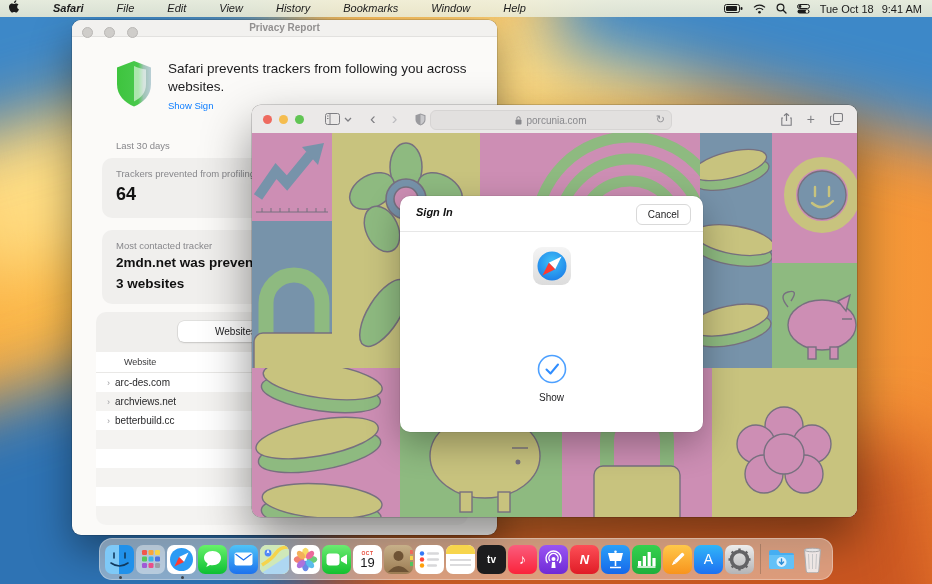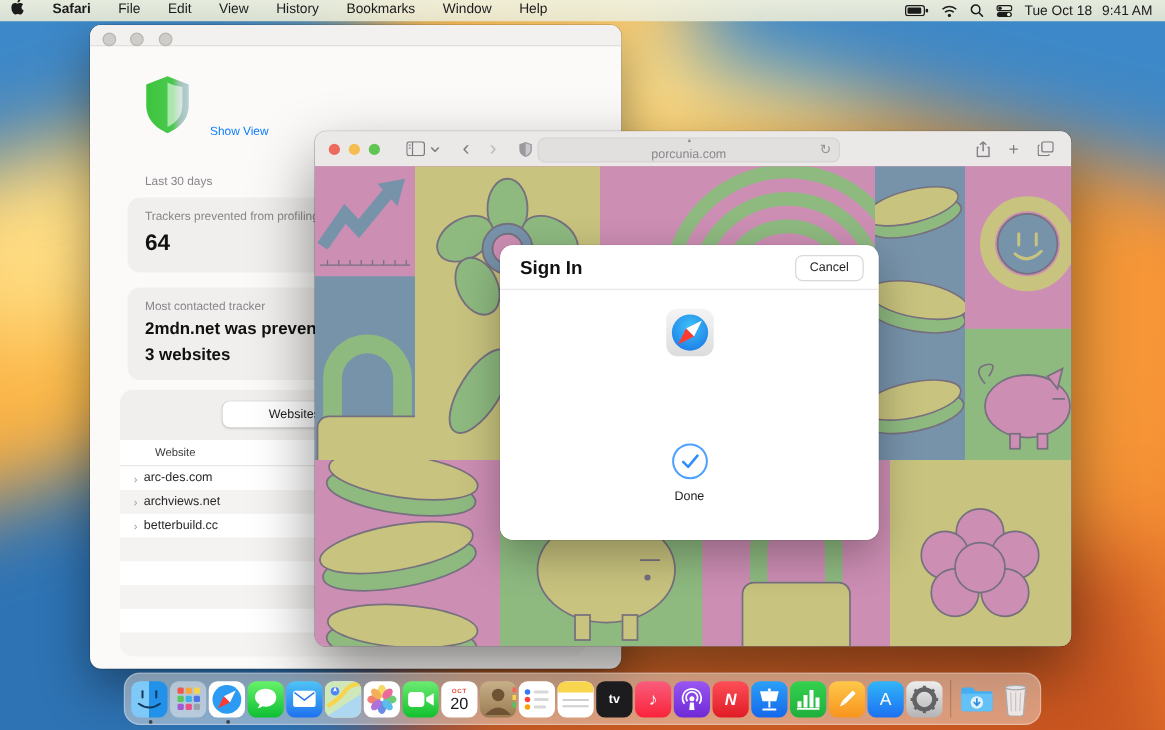--- a/index.html
+++ b/index.html
@@ -10,21 +10,21 @@
   .wp-base{position:absolute;inset:0;background:radial-gradient(120% 110% at 32% 42%, #ffd157 0%, #f9a63e 42%, #f3832f 72%, #e8742b 100%);}
   .wp-blob{position:absolute;filter:blur(34px);}
   .wp-tl{left:-140px;top:-160px;width:420px;height:260px;background:#3d88c8;transform:rotate(-16deg);}
   .wp-tr{right:-160px;top:-150px;width:520px;height:260px;background:#3d88c8;transform:rotate(14deg);}
   .wp-bl{left:-180px;bottom:-180px;width:520px;height:380px;background:#2e73b4;transform:rotate(-18deg);}
   .wp-streak{left:-60px;top:40px;width:760px;height:150px;background:rgba(255,232,150,.75);transform:rotate(-14deg);}
   .wp-dark{left:300px;bottom:-130px;width:640px;height:240px;background:rgba(180,62,25,.65);transform:rotate(-8deg);}
 
   
   #menubar{position:absolute;left:0;top:0;width:932px;height:17px;background:linear-gradient(180deg,rgba(240,241,222,.94),rgba(233,234,213,.9));display:flex;align-items:center;font-size:11px;color:#1b1b1b;z-index:60;}
-  .mb-left{display:flex;align-items:flex-start;gap:4px;}
+  .mb-left{display:flex;align-items:center;gap:15px;font-style:italic;}
   .mb-item{padding:0 9px;line-height:17px;}
   .mb-app{font-weight:bold;}
   .mb-right{margin-left:auto;display:flex;align-items:center;gap:10px;padding-right:10px;}
   .mb-clock{display:flex;gap:8px;}
   .mb-ico{display:inline-flex;align-items:center;}
 
   
   .window{position:absolute;border-radius:9px;overflow:hidden;box-shadow:0 16px 40px rgba(0,0,0,.4),0 0 0 .5px rgba(0,0,0,.25);}
   .tl-dot{width:9px;height:9px;border-radius:50%;display:inline-block;margin-right:7px;}
   .tl-grey{background:#cfcdca;border:.5px solid #b9b7b4;}
@@ -59,36 +59,36 @@
   #browser .toolbar{position:absolute;left:0;top:0;right:0;height:28px;background:#ebe9e8;border-bottom:1px solid #d7d5d4;display:flex;align-items:center;}
   .tl-red{background:#ee6a5f;}.tl-yel{background:#f5bd4f;}.tl-grn{background:#61c554;}
   #browser .lights{margin-left:11px;display:flex;}
   #browser .lights .tl-dot{width:9px;height:9px;margin-right:7px;border:none;}
   .tb-ico{color:#7e7e82;display:inline-flex;align-items:center;justify-content:center;}
   .tb-back{font-size:17px;margin-left:18px;line-height:1;padding-bottom:2px;}
   .tb-fwd{font-size:17px;margin-left:16px;color:#bcbcbf;line-height:1;padding-bottom:2px;}
   .tb-side{margin-left:14px;}
   .tb-chev{margin-left:4px;}
   .tb-shield{margin-left:18px;}
-  .urlbar{position:absolute;left:178px;top:5px;width:240px;height:18px;background:#e2e0df;border:1px solid #d6d4d3;border-radius:6px;display:flex;align-items:center;justify-content:center;font-size:10px;color:#88888c;gap:4px;flex-direction:column;}
+  .urlbar{position:absolute;left:178px;top:5px;width:240px;height:18px;background:#e2e0df;border:1px solid #d6d4d3;border-radius:6px;display:flex;align-items:center;justify-content:center;font-size:10px;color:#88888c;gap:4px;}
   .url-reload{position:absolute;right:6px;top:2px;font-size:11px;color:#909094;}
   .tb-right{position:absolute;right:14px;top:0;height:28px;display:flex;align-items:center;gap:15px;}
   .tb-plus{font-size:14px;}
 
   
   #art{position:absolute;left:0;top:28px;width:605px;height:384px;background:#cd8eb4;overflow:hidden;}
   .tile{position:absolute;overflow:hidden;}
   .t-pink{background:#cd8eb4;}
   .t-khaki{background:#c8c37e;}
   .t-green{background:#8eba80;}
   .t-blue{background:#7793aa;}
 
   
   #dialog{position:absolute;left:148px;top:91px;width:303px;height:236px;background:#fff;border-radius:10px;box-shadow:0 12px 34px rgba(0,0,0,.3),0 0 0 .5px rgba(0,0,0,.1);z-index:30;}
-  .dlg-title{position:absolute;left:16px;top:10px;font-size:15px;font-weight:bold;color:#111;}
+  .dlg-title{position:absolute;left:16px;top:10px;font-size:11px;font-weight:bold;color:#111;font-style:italic;}
   .dlg-cancel{position:absolute;right:12px;top:8px;height:19px;padding:0 11px;background:#fff;border:1px solid #d9d9d9;border-radius:6px;font-size:10px;color:#1c1c1e;display:flex;align-items:center;}
   .dlg-sep{position:absolute;left:0;right:0;top:35px;height:1px;background:#e7e7e7;}
   .dlg-compass{position:absolute;left:50%;top:50px;transform:translateX(-50%);}
   .dlg-body{position:absolute;left:17px;right:17px;top:98px;text-align:center;font-size:9.5px;line-height:1.5;color:#3a3a3c;}
   .dlg-check{position:absolute;left:50%;top:158px;transform:translateX(-50%);}
   .dlg-done{position:absolute;left:0;right:0;top:196px;text-align:center;font-size:10px;color:#1c1c1e;}
   .dlg-other{position:absolute;left:0;right:0;top:212px;text-align:center;font-size:9.5px;color:#0d7dff;}
 
   
   #dock{position:absolute;left:50%;bottom:4px;transform:translateX(-50%);height:40px;background:rgba(248,242,236,.45);border:1px solid rgba(255,255,255,.3);border-radius:13px;display:flex;align-items:center;padding:0 5px;gap:2px;z-index:50;}
@@ -167,37 +167,39 @@
   </div>
 </div>
 
 <div id="privacy" class="window">
   <div class="titlebar">
     <span class="lights">
       <span class="tl-dot tl-grey"></span>
       <span class="tl-dot tl-grey"></span>
       <span class="tl-dot tl-grey"></span>
     </span>
+    <span class="title">Privacy Report</span>
   </div>
 
   <span class="pr-shield">
     <svg width="40" height="47" viewBox="0 0 40 47">
       <defs>
           <linearGradient id="shg" x1="0" y1="0" x2="1" y2="0">
         <stop offset="0" stop-color="#3ec43e"></stop>
             <stop offset="0.62" stop-color="#49c94c"></stop>
             <stop offset="0.78" stop-color="#9fc3b4"></stop>
             <stop offset="1" stop-color="#b9cfd6"></stop>
       </linearGradient>
         </defs>
       <path d="M20 1 L37 7.5 V24 C37 36 29 42.5 20 46.5 C11 42.5 3 36 3 24 V7.5 Z" fill="url(#shg)"></path>
       <path d="M20 6 C24 8 28 9 32 9.5 V24 C32 33 27 38 20 41.5 Z" fill="#ffffff" opacity="0.55"></path>
     </svg>
   </span>
-  <div class="pr-showmore">Show View</div>
+  <div class="pr-headline">Safari prevents trackers from following you across websites.</div>
+  <div class="pr-showmore">Show Sign</div>
   <div class="pr-period">Last 30 days</div>
 
   <div class="pr-card" id="pr-card1">
     <div class="lbl">Trackers prevented from profiling you</div>
     <div class="val">64</div>
   </div>
   <div class="pr-card" id="pr-card2">
     <div class="lbl">Most contacted tracker</div>
     <div class="big">2mdn.net was preven</div>
     <div class="big">3 websites</div>
@@ -453,21 +455,21 @@
             <polygon points="15.5,20 24.5,20 20,33.5" fill="#ff3b30"></polygon>
           </g>
         </svg>
     </span>
     <span class="dlg-check">
       <svg width="30" height="30" viewBox="0 0 30 30">
           <circle cx="15" cy="15" r="13.5" fill="none" stroke="#4da0ff" stroke-width="1.6"></circle>
           <polyline points="9.5,15.5 13.5,19.5 21,10.5" fill="none" stroke="#2f8dff" stroke-width="2" stroke-linecap="round" stroke-linejoin="round"></polyline>
         </svg>
     </span>
-    <div class="dlg-done">Done</div>
+    <div class="dlg-done">Show</div>
   </div>
 </div>
 
 <div id="dock">
   <div class="dk" style="background:linear-gradient(90deg,#7ec9f7 0 50%,#2191ea 50%);">
     <svg width="29" height="29" viewBox="0 0 29 29">
         <g stroke="#11395e" stroke-width="1.6" fill="none" stroke-linecap="round">
           <line x1="9" y1="8" x2="9" y2="13"></line>
           <line x1="20" y1="8" x2="20" y2="13"></line>
           <path d="M6 18 Q14.5 24 23 18"></path>
@@ -533,21 +535,21 @@
       </svg>
   </div>
   <div class="dk" style="background:linear-gradient(180deg,#6ceb71,#12c12f);">
     <svg width="22" height="15" viewBox="0 0 22 15">
         <rect x="0.5" y="1.5" width="13" height="12" rx="3" fill="#fff"></rect>
         <path d="M15 6 L21 2.5 V12.5 L15 9 Z" fill="#fff"></path>
       </svg>
   </div>
   <div class="dk dk-cal">
     <span class="mo">OCT</span>
-    <span class="dy">20</span>
+    <span class="dy">19</span>
   </div>
   <div class="dk" style="background:linear-gradient(180deg,#c7b089,#9b7b52);">
     <svg width="29" height="29" viewBox="0 0 29 29">
         <circle cx="14.5" cy="11" r="5" fill="#6e5335"></circle>
         <path d="M4 27 Q14.5 15 25 27 Z" fill="#6e5335"></path>
         <rect x="26" y="5" width="3" height="4" fill="#ef6a5a"></rect>
         <rect x="26" y="11" width="3" height="4" fill="#f6d44b"></rect>
         <rect x="26" y="17" width="3" height="4" fill="#51c461"></rect>
       </svg>
   </div>

